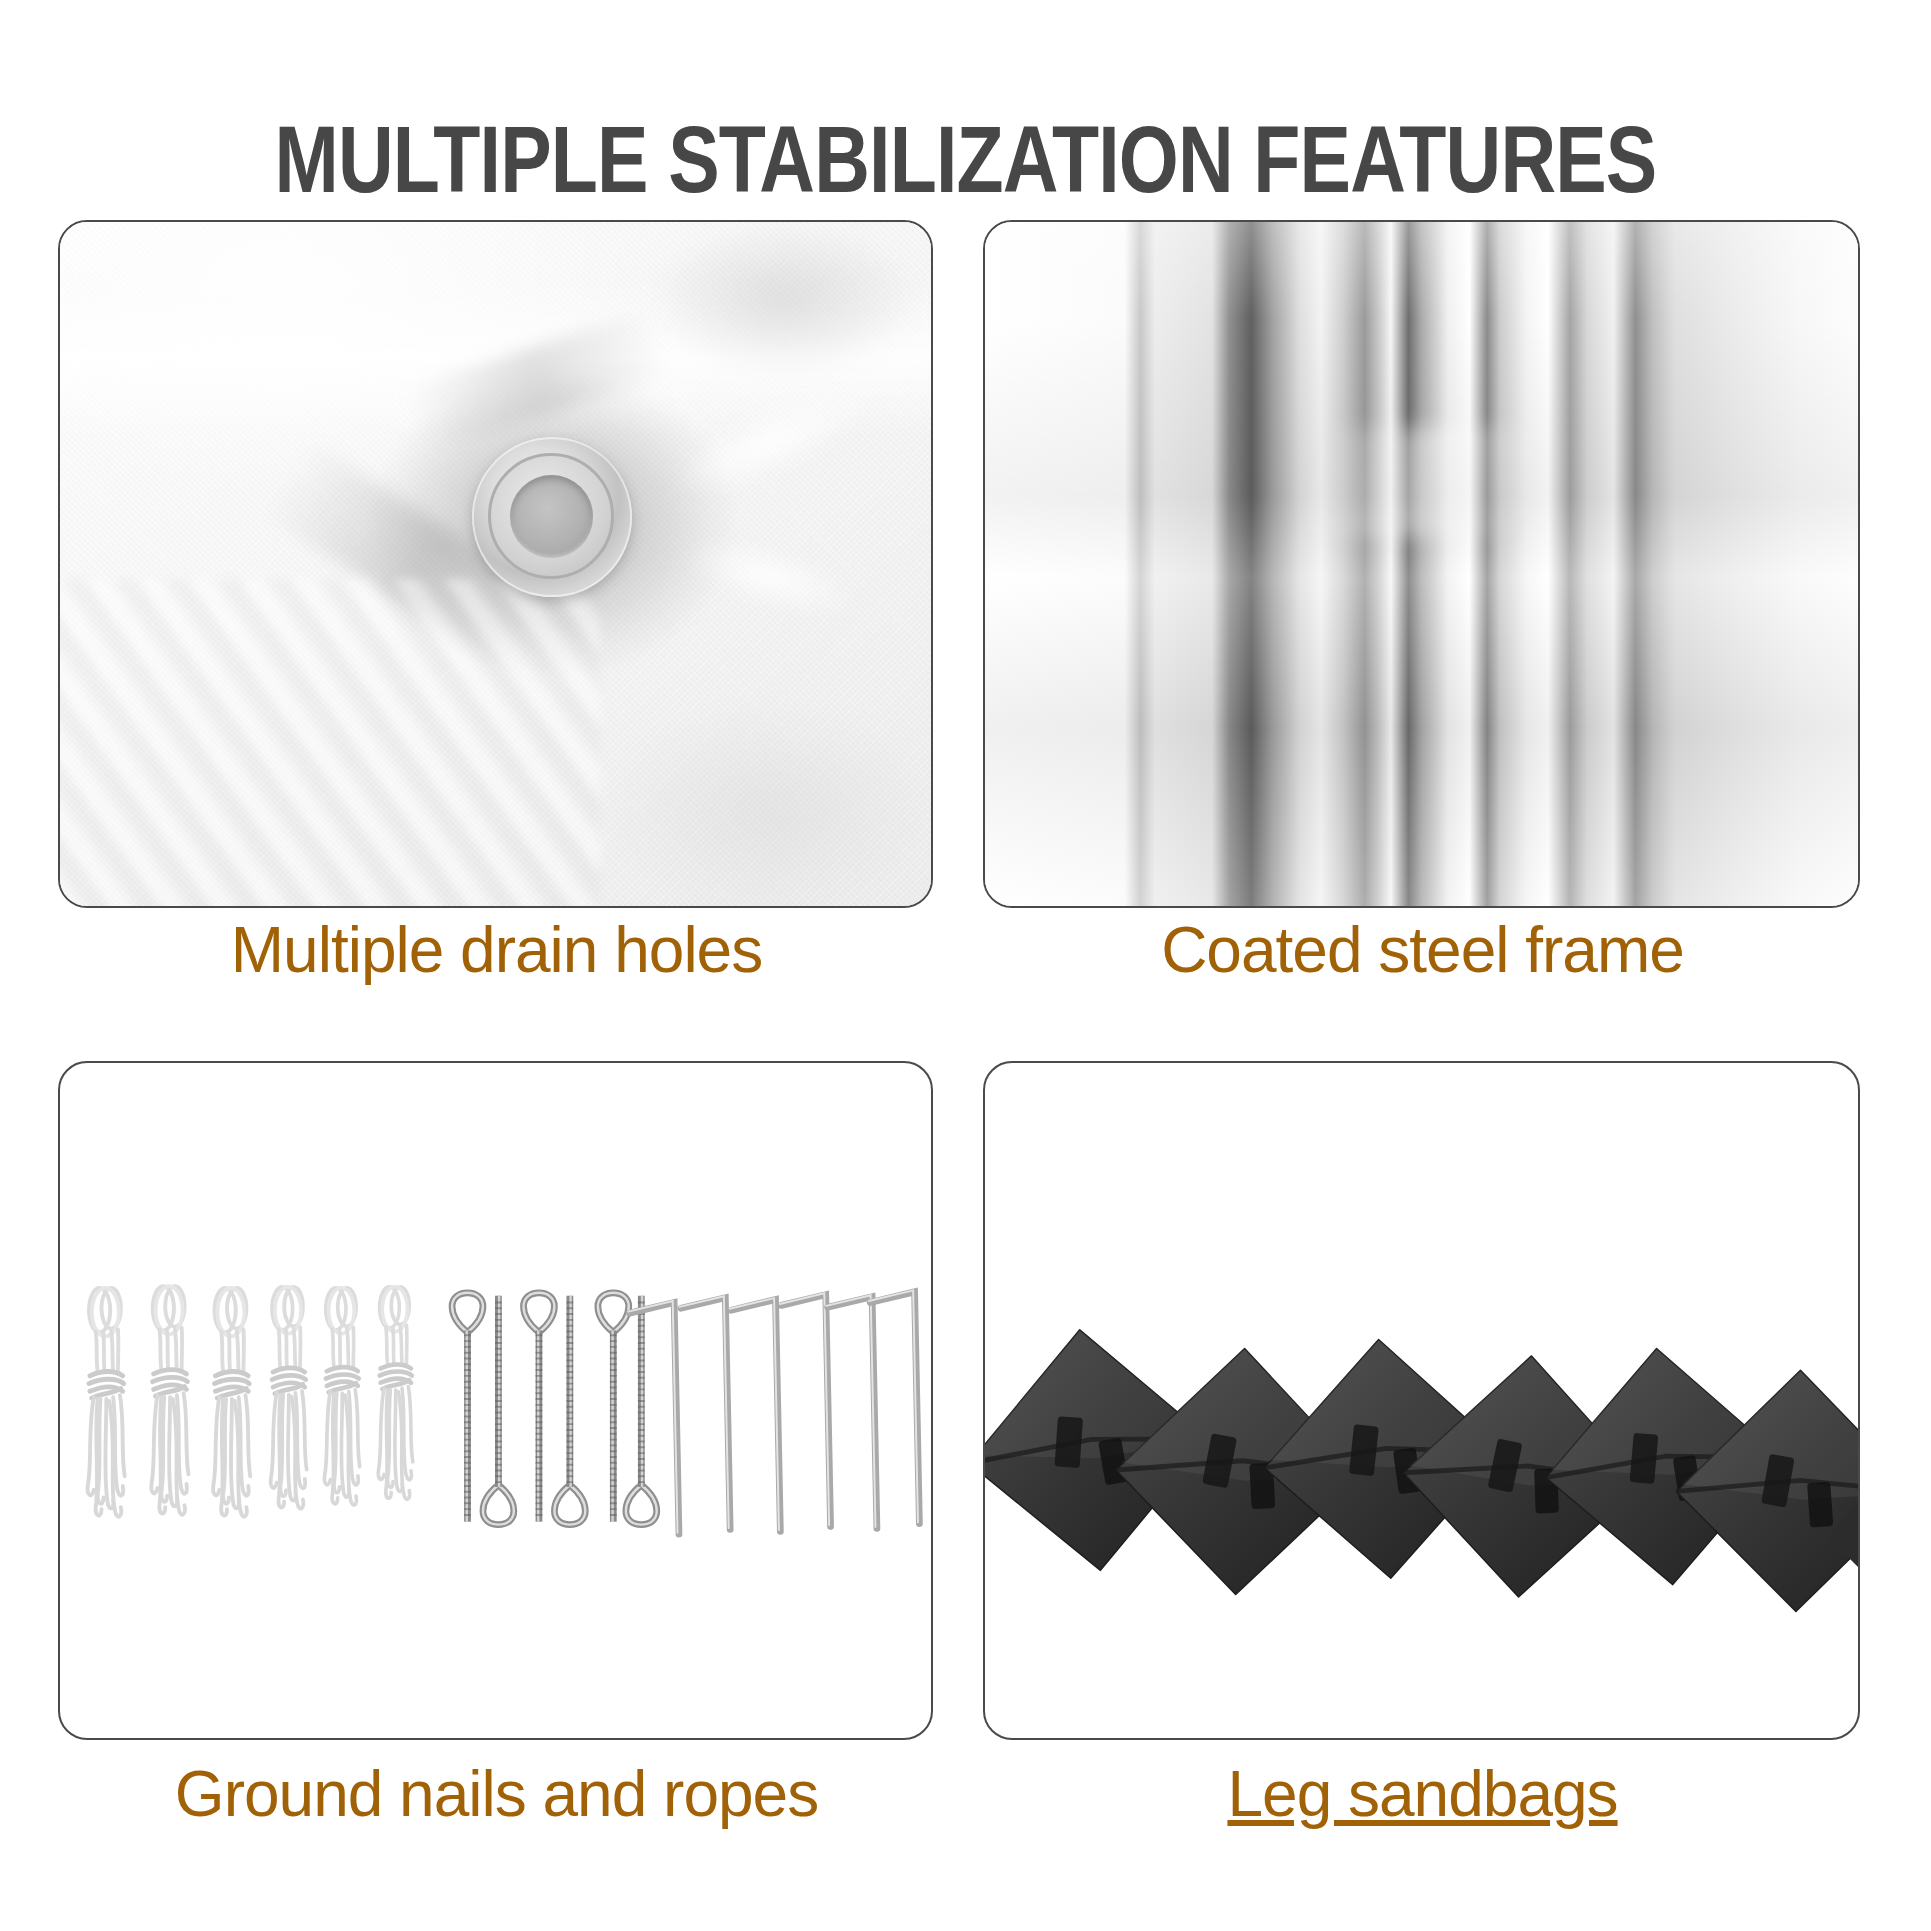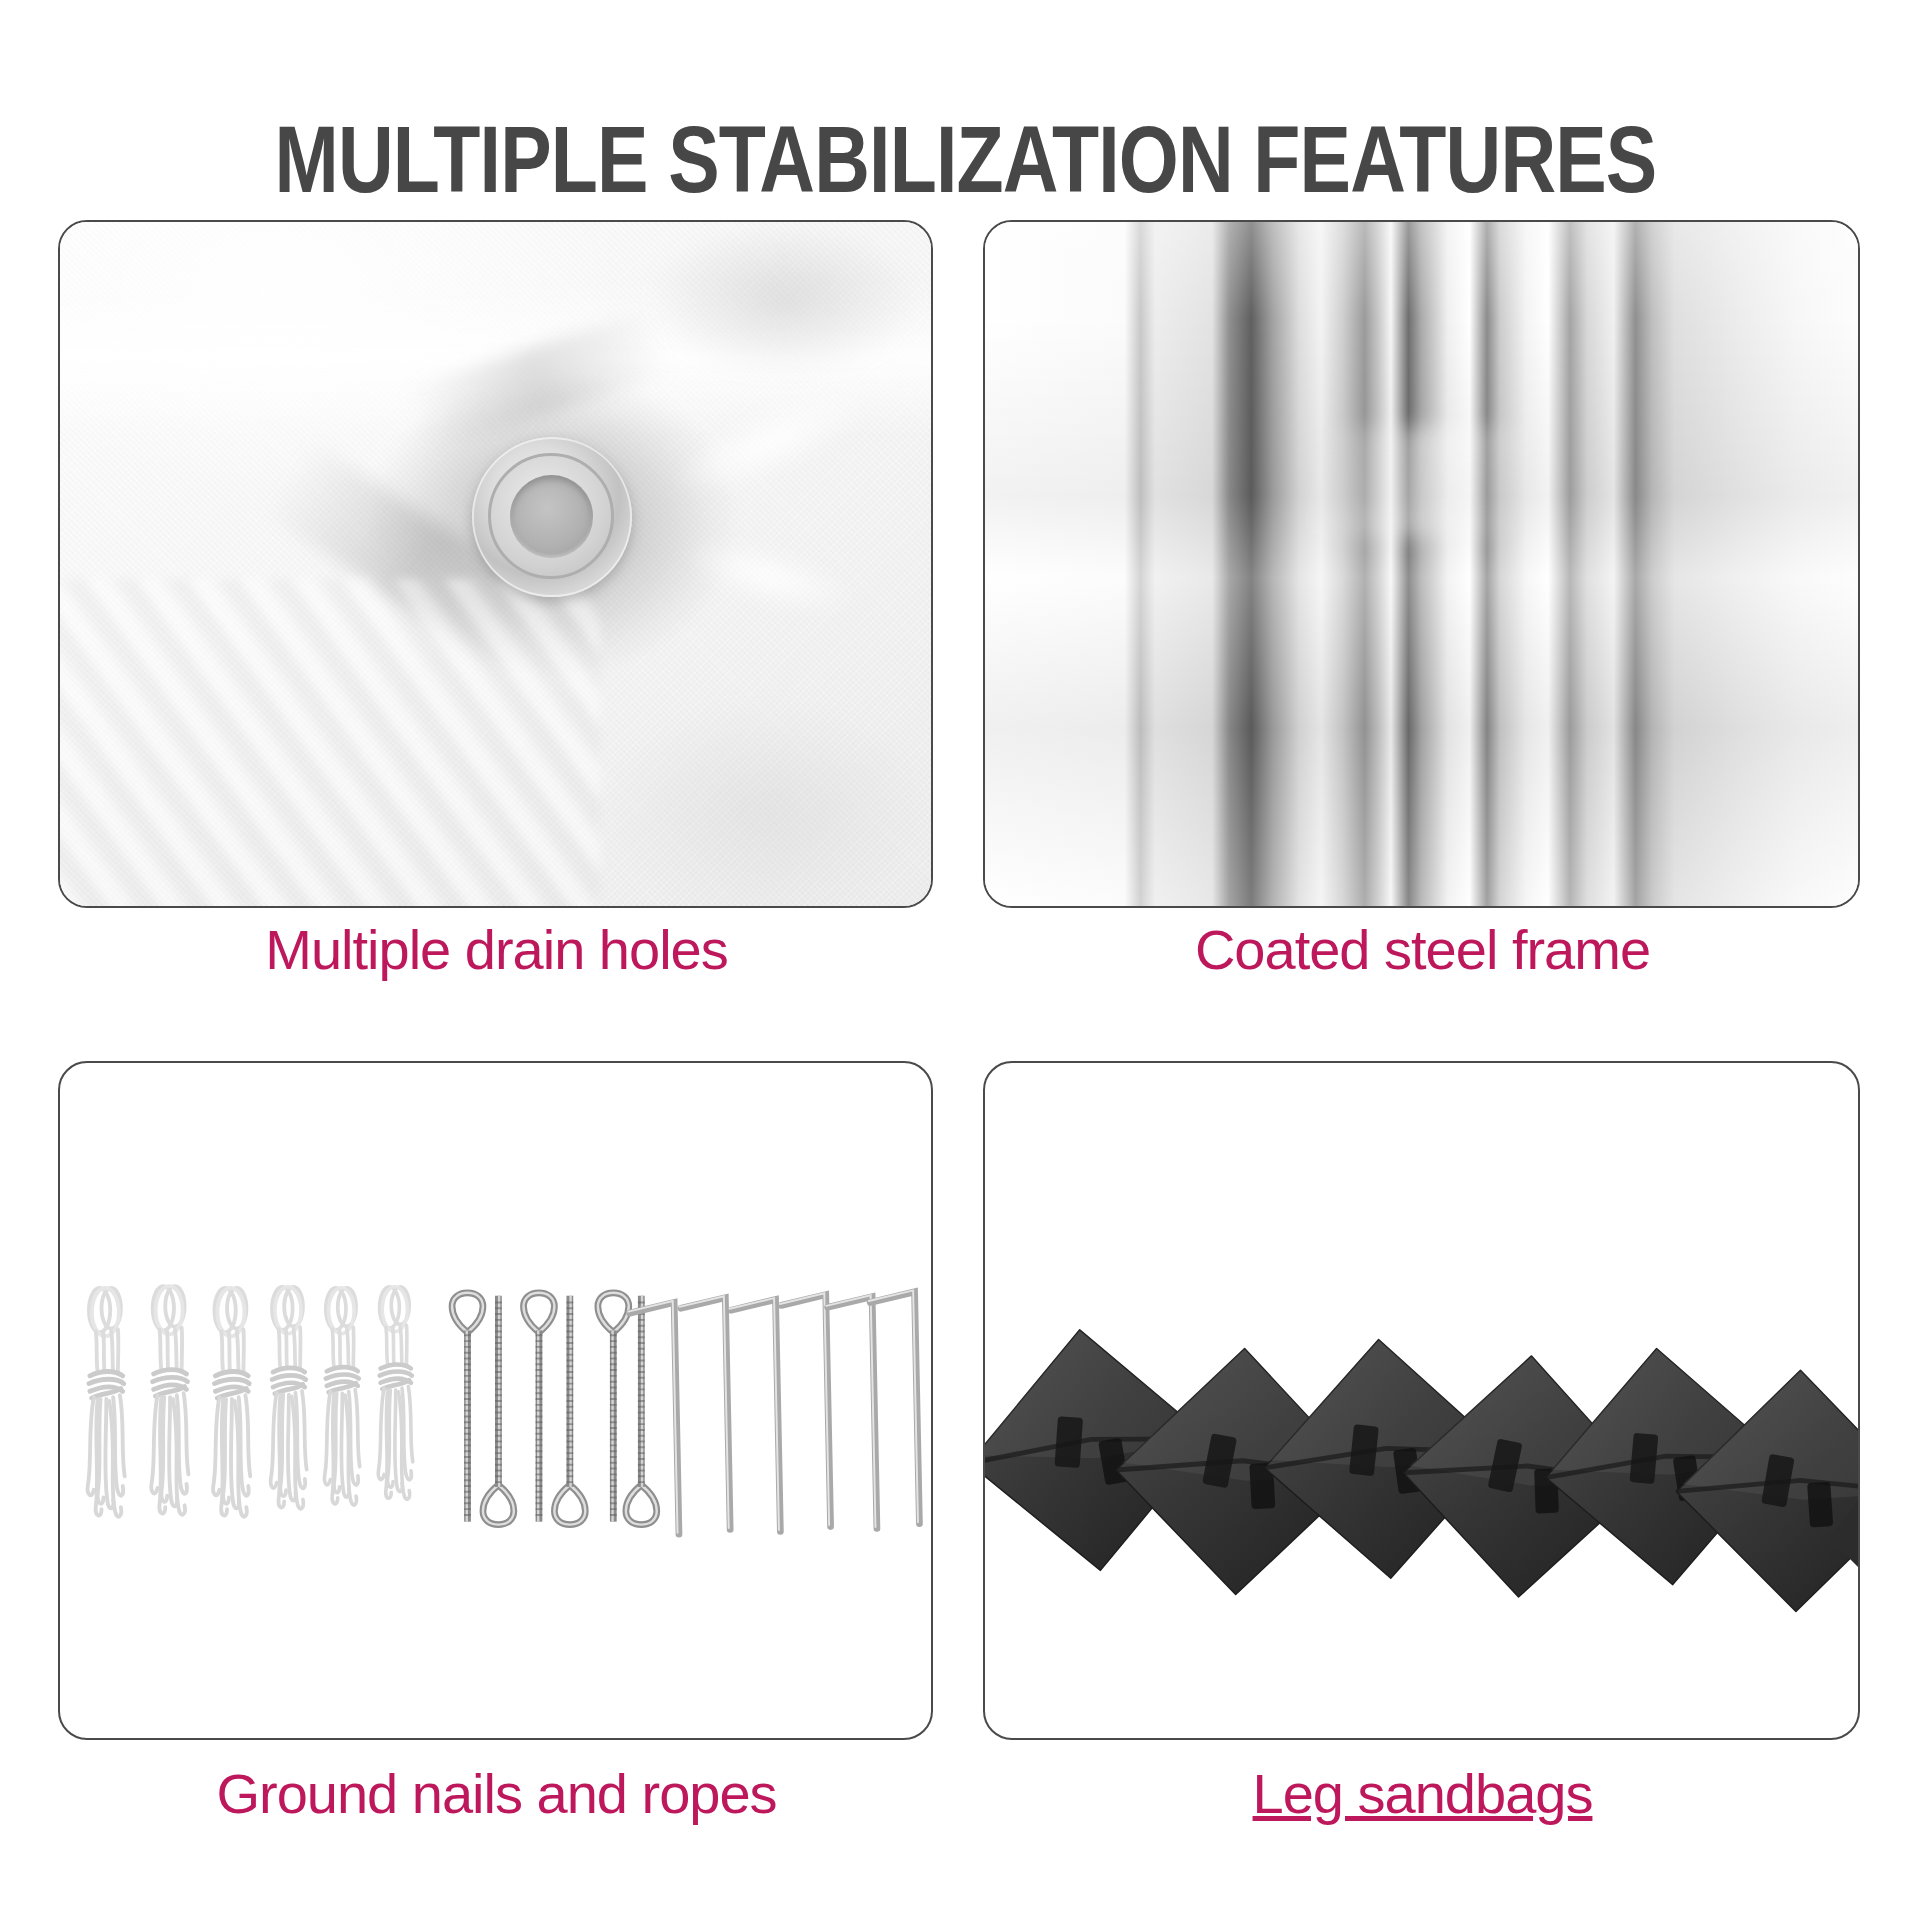--- a/index.html
+++ b/index.html
@@ -13,22 +13,22 @@
 
   
   .panel{position:absolute;border:2.9px solid #4a4a4a;border-radius:29px;overflow:hidden;background:#ffffff;}
   #panel-1{left:58px;top:220px;width:871px;height:684px;}
   #panel-2{left:983px;top:220px;width:873px;height:684px;}
   #panel-3{left:58px;top:1061px;width:871px;height:675px;}
   #panel-4{left:983px;top:1061px;width:873px;height:675px;}
   .layer{position:absolute;}
 
   
-  .caption{position:absolute;text-align:center;font-size:56px;line-height:70px;
-    color:#be185d;letter-spacing:-1px;}
+  .caption{position:absolute;text-align:center;font-size:64px;line-height:70px;
+    color:#a16207;letter-spacing:-1px;}
   #cap-1{left:58px;top:915px;width:877px;}
   #cap-2{left:983px;top:915px;width:879px;}
   #cap-3{left:58px;top:1759px;width:877px;}
   #cap-4{left:983px;top:1759px;width:879px;text-decoration:underline;}
 
   
   .f1-base{inset:0;background:linear-gradient(150deg,#fdfdfd 0%,#f6f6f6 45%,#ececec 100%);}
   .f1-weave{inset:0;opacity:.5;
     background:
       repeating-linear-gradient(45deg, rgba(0,0,0,0.030) 0 1.4px, transparent 1.4px 4.3px),

